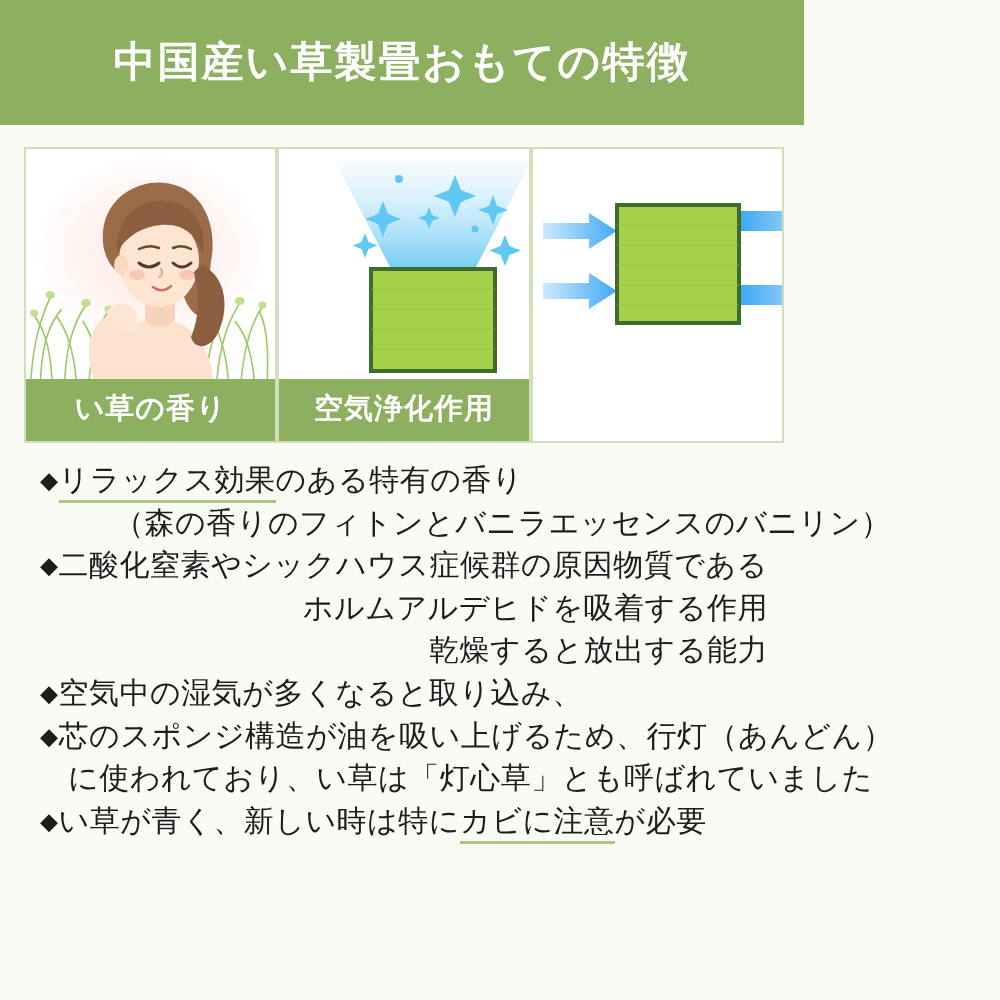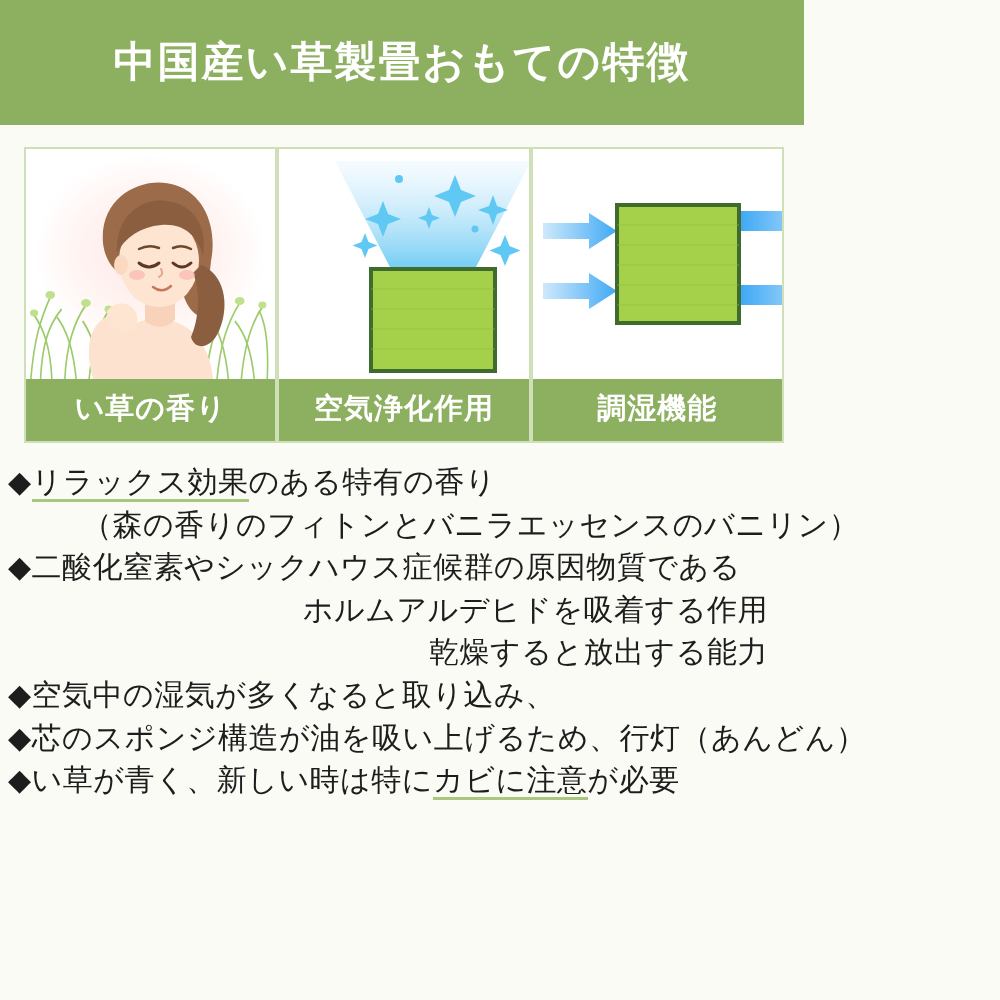--- a/index.html
+++ b/index.html
@@ -86,22 +86,23 @@
   }
 
   
   .illus-air { background: #ffffff; }
 
   
   .illus-humid { background: #ffffff; }
 
   
   .body-text {
-    padding: 18px 18px 0 8px;
-    box-sizing: border-box;
+    padding: 18px 18px 0 40px;
+    box-sizing: border-box;
+    font-family: Liberation Mono, monospace;
   }
   .line {
     font-size: 30px;
     line-height: 1.42;
     color: #1d1d1d;
     white-space: pre;
     letter-spacing: 0.5px;
   }
   .line.indent-right {
     text-align: right;
@@ -256,21 +257,20 @@
             <line x1="84" y1="136" x2="206" y2="136"></line>
             <line x1="84" y1="156" x2="206" y2="156"></line>
           </g>
 
           <g fill="url(#arrR)">
             <path d="M208 62 L258 62 L258 52 L296 72 L258 92 L258 82 L208 82 Z"></path>
             <path d="M208 136 L258 136 L258 126 L296 146 L258 166 L258 156 L208 156 Z"></path>
           </g>
         </svg>
       </div>
-      <div class="card-caption">調湿機能</div>
     </div>
 
   </div>
 
   <div class="body-text">
 
     <div class="line"><span class="marker">◆</span><span class="ul-green">リラックス効果</span><span>のある特有の香り</span></div>
 
     <div class="line indent-mid"><span>（森の香りのフィトンとバニラエッセンスのバニリン）</span></div>
 
@@ -278,17 +278,18 @@
     <div class="line"><span class="marker">◆</span><span>二酸化窒素やシックハウス症候群の原因物質である</span></div>
 
     <div class="line indent-right"><span>ホルムアルデヒドを吸着する作用</span></div>
 
     <div class="line indent-right"><span>乾燥すると放出する能力</span></div>
 
     <div class="line"><span class="marker">◆</span><span>空気中の湿気が多くなると取り込み、</span></div>
 
     <div class="line"><span class="marker">◆</span><span>芯のスポンジ構造が油を吸い上げるため、行灯（あんどん）</span></div>
 
+    <div class="line indent-small"><span>に使われており、い草は「灯心草」とも呼ばれていました</span></div>
 
     <div class="line"><span class="marker">◆</span><span>い草が青く、新しい時は特に</span><span class="ul-green">カビに注意</span><span>が必要</span></div>
 
   </div>
 </div>
 
 </body></html>

